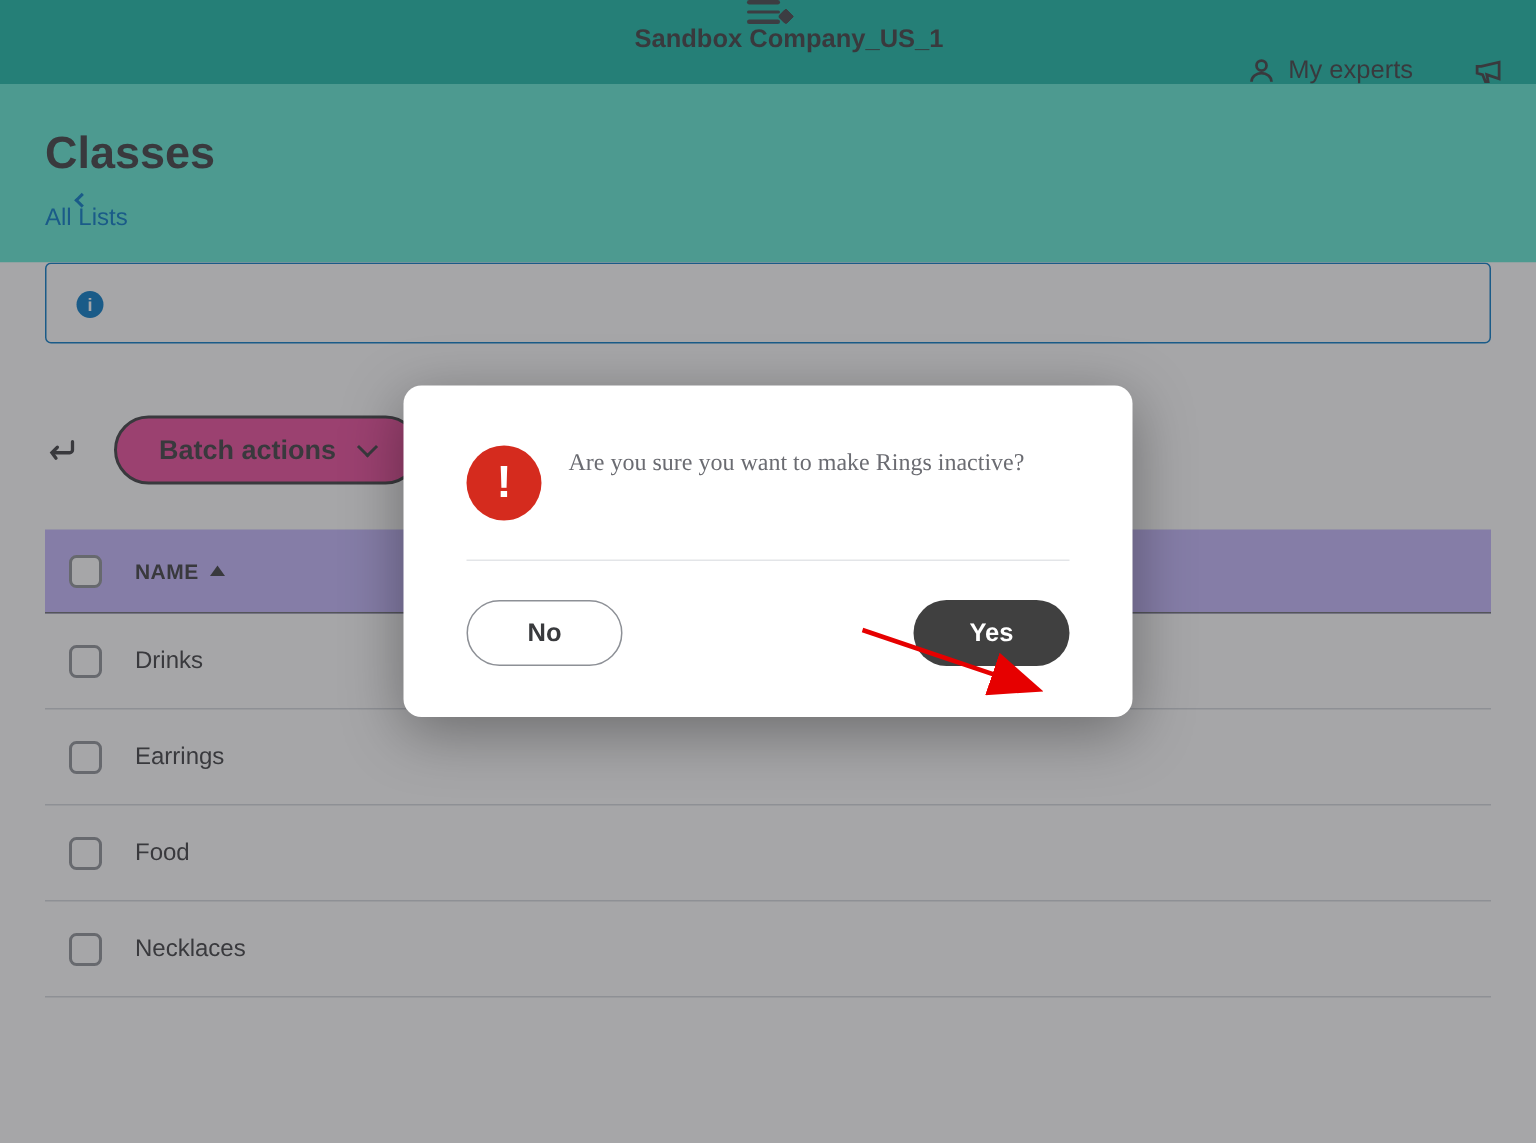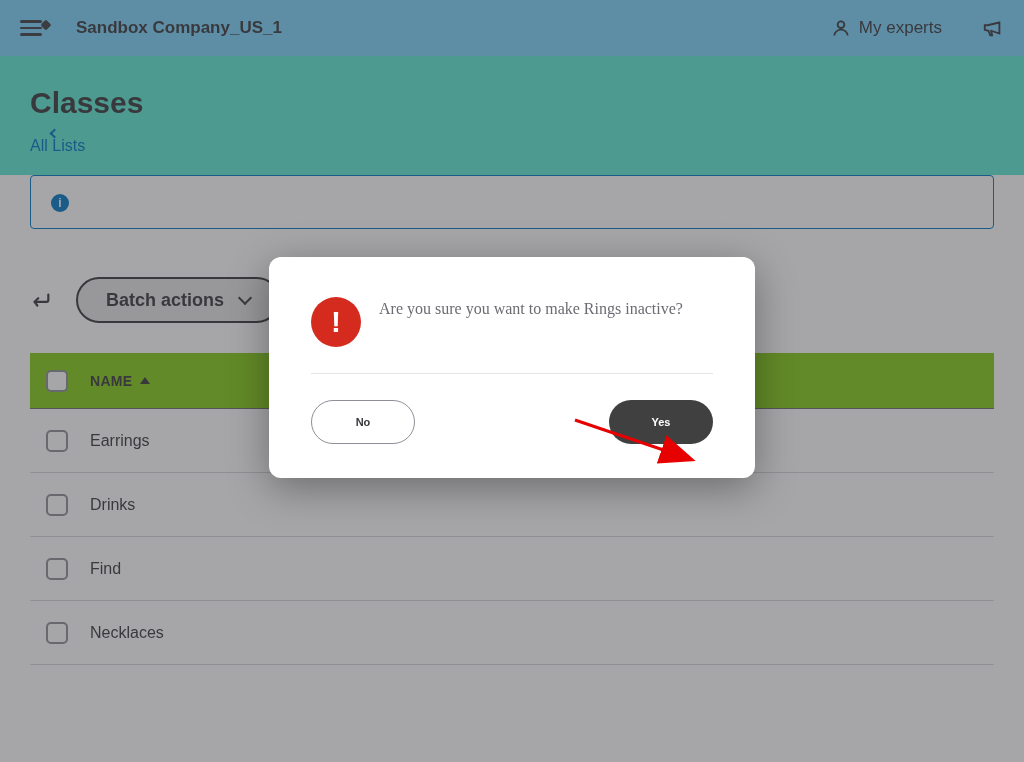--- a/index.html
+++ b/index.html
@@ -11,21 +11,22 @@
     background: #fff;
   }
   .bg {
     position: absolute; inset: 0;
     display: flex; flex-direction: column;
   }
   .header {
     height: 56px;
     display: flex; align-items: center;
     padding: 0 20px;
-    background: #7dd3fc;
+    background: #14b8a6;
+    flex-direction: column;
   }
   .hamburger {
     width: 28px; height: 28px;
     display: flex; flex-direction: column; justify-content: center;
     gap: 4px; cursor: pointer;
     position: relative;
   }
   .hamburger span { display:block; height:2.5px; background:#3f4045; border-radius:2px;}
   .hamburger span:nth-child(1){ width:22px;}
   .hamburger span:nth-child(2){ width:22px;}
@@ -79,36 +80,36 @@
   .return-icon {
     width: 22px; height: 22px;
     display:inline-block; position:relative;
   }
   .return-icon svg { width:22px; height:22px;}
   .batch-btn {
     border: 2px solid #393a3d; border-radius: 28px;
     height: 46px; padding: 0 28px;
     display:flex; align-items:center; gap:16px;
     font-size:18px; font-weight:600; cursor:pointer;
-    background:#e5e5e5;
+    background:#ec4899;
   }
   .chev-d {
     width:10px; height:10px;
     border-right: 2.5px solid #393a3d;
     border-bottom: 2.5px solid #393a3d;
     transform: rotate(45deg); margin-bottom:4px;
   }
   .filter-input {
     border:1px solid #babec5; border-radius:4px;
     height:44px; padding: 0 12px; font-size:17px;
     width: 70px; background:#fff; color:#393a3d;
   }
   .table-wrap { margin: 30px 30px 0 30px; }
   .thead {
-    background:#84cc16;
+    background:#c4b5fd;
     border-bottom:1px solid #6b6c72;
     height: 56px;
     display:flex; align-items:center;
     padding: 0 16px;
     gap: 22px;
   }
   .checkbox {
     width: 22px; height: 22px;
     border: 2px solid #8d9096;
     border-radius: 5px;
@@ -156,21 +157,21 @@
     color:#fff; font-weight:800; text-align:center;
     font-size:30px; line-height:50px;
   }
   .modal-text { font-size:16px; color:#6b6c72; line-height:1.5;font-family:Liberation Serif, serif;}
   .modal-actions {
     display:flex; justify-content:space-between; align-items:center;
     padding-top: 26px;
   }
   .btn {
     height:44px; border-radius:22px;
-    padding: 0 36px; font-size:11px; font-weight:600;
+    padding: 0 36px; font-size:17px; font-weight:600;
     cursor:pointer;
     display:flex; align-items:center; justify-content:center;
   }
   .btn-no {
     background:#fff; border:1px solid #8d9096; color:#393a3d;
     min-width:104px;
   }
   .btn-yes {
     background:#404040; border:none; color:#fff;
     min-width:104px;
@@ -240,29 +241,29 @@
     <div class="table-wrap">
       <div class="thead">
         <div class="checkbox"></div>
         <div class="colhdr">
           <span>NAME</span>
           <span class="sort-up"></span>
         </div>
       </div>
       <div class="trow">
         <div class="checkbox"></div>
+        <span>Drinks</span>
+      </div>
+      <div class="trow">
+        <div class="checkbox"></div>
         <span>Earrings</span>
       </div>
       <div class="trow">
         <div class="checkbox"></div>
-        <span>Drinks</span>
-      </div>
-      <div class="trow">
-        <div class="checkbox"></div>
-        <span>Find</span>
+        <span>Food</span>
       </div>
       <div class="trow">
         <div class="checkbox"></div>
         <span>Necklaces</span>
       </div>
     </div>
 
   </div>
 </div>
 

